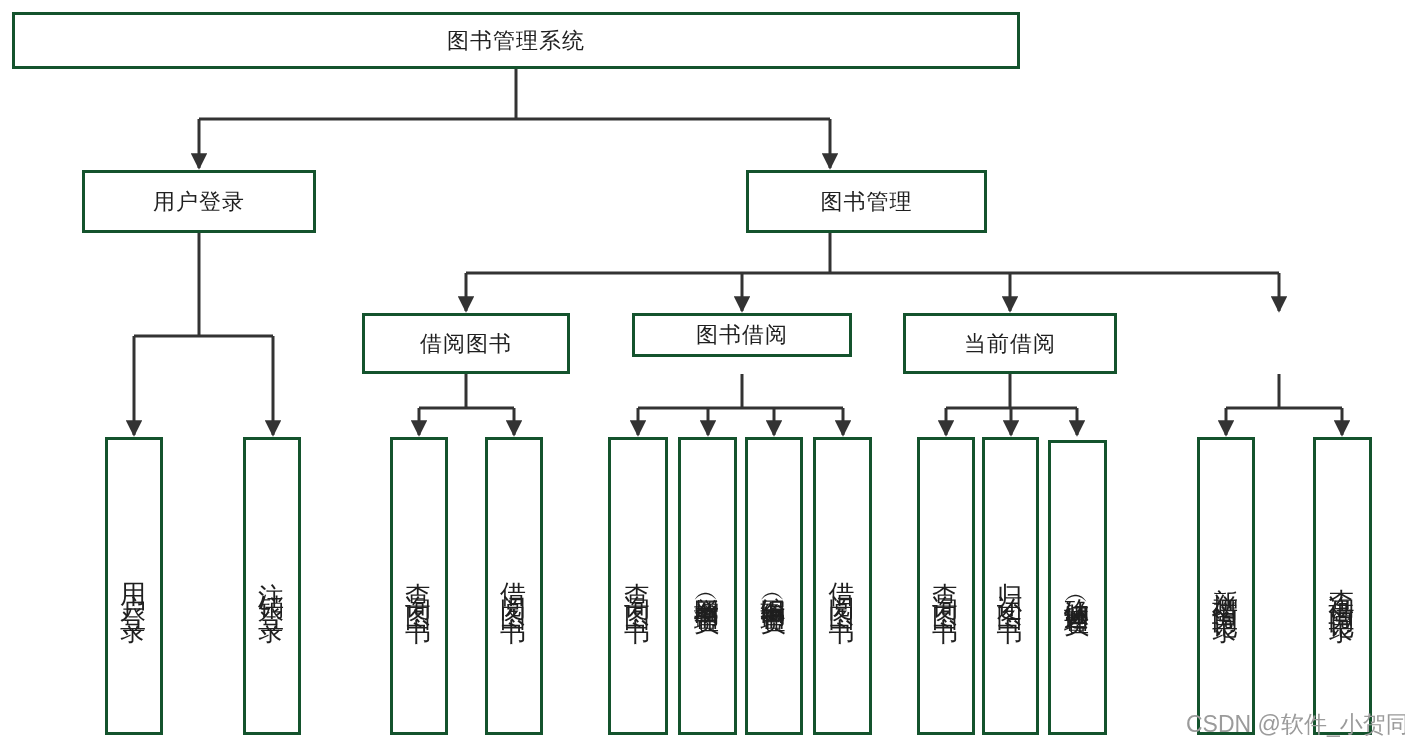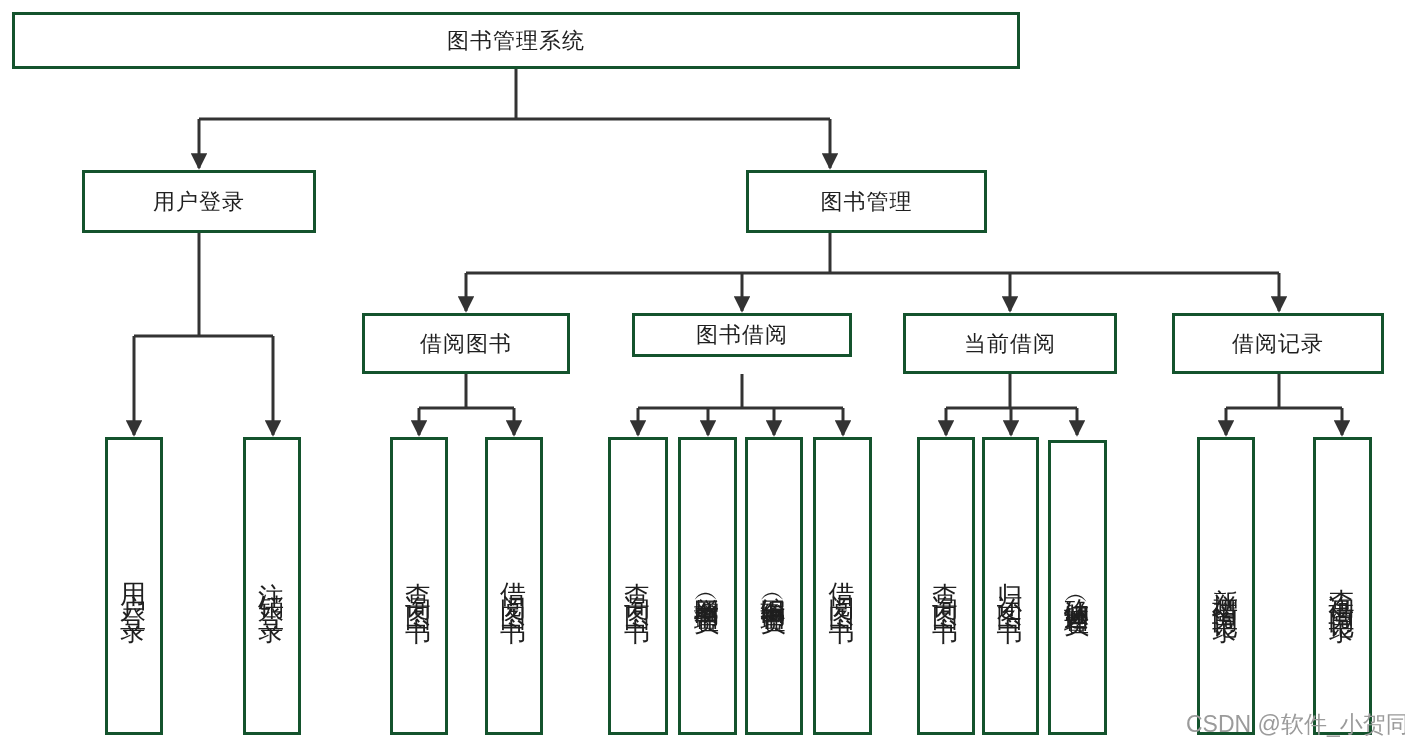--- a/index.html
+++ b/index.html
@@ -100,21 +100,20 @@
   </svg>
 
   <div class="node hnode root">图书管理系统</div>
 
   <div class="node hnode" style="left:82px;  top:170px; width:234px; height:63px;">用户登录</div>
   <div class="node hnode" style="left:746px; top:170px; width:241px; height:63px;font-family:Liberation Mono, monospace;">图书管理</div>
 
   <div class="node hnode" style="left:362px;  top:313px; width:208px; height:61px;">借阅图书</div>
   <div class="node hnode" style="left:632px;  top:313px; width:220px; height:44px;">图书借阅</div>
   <div class="node hnode" style="left:903px;  top:313px; width:214px; height:61px;text-align:right;">当前借阅</div>
-  <div class="node hnode" style="left:1172px; top:313px; width:212px; height:61px;">借阅记录</div>
 
   <div class="node leaf" style="left:105px;">用户登录</div>
   <div class="node leaf" style="left:243px;">注销登录</div>
 
   <div class="node leaf" style="left:390px;">查询图书</div>
   <div class="node leaf" style="left:485px;">借阅图书</div>
 
   <div class="node leaf" style="left:608px; width:60px;">查询图书</div>
   <div class="node leaf len9" style="left:678px; width:59px;">新增图书（管理员）</div>
   <div class="node leaf len9" style="left:745px; width:58px;">编辑图书（管理员）</div>

